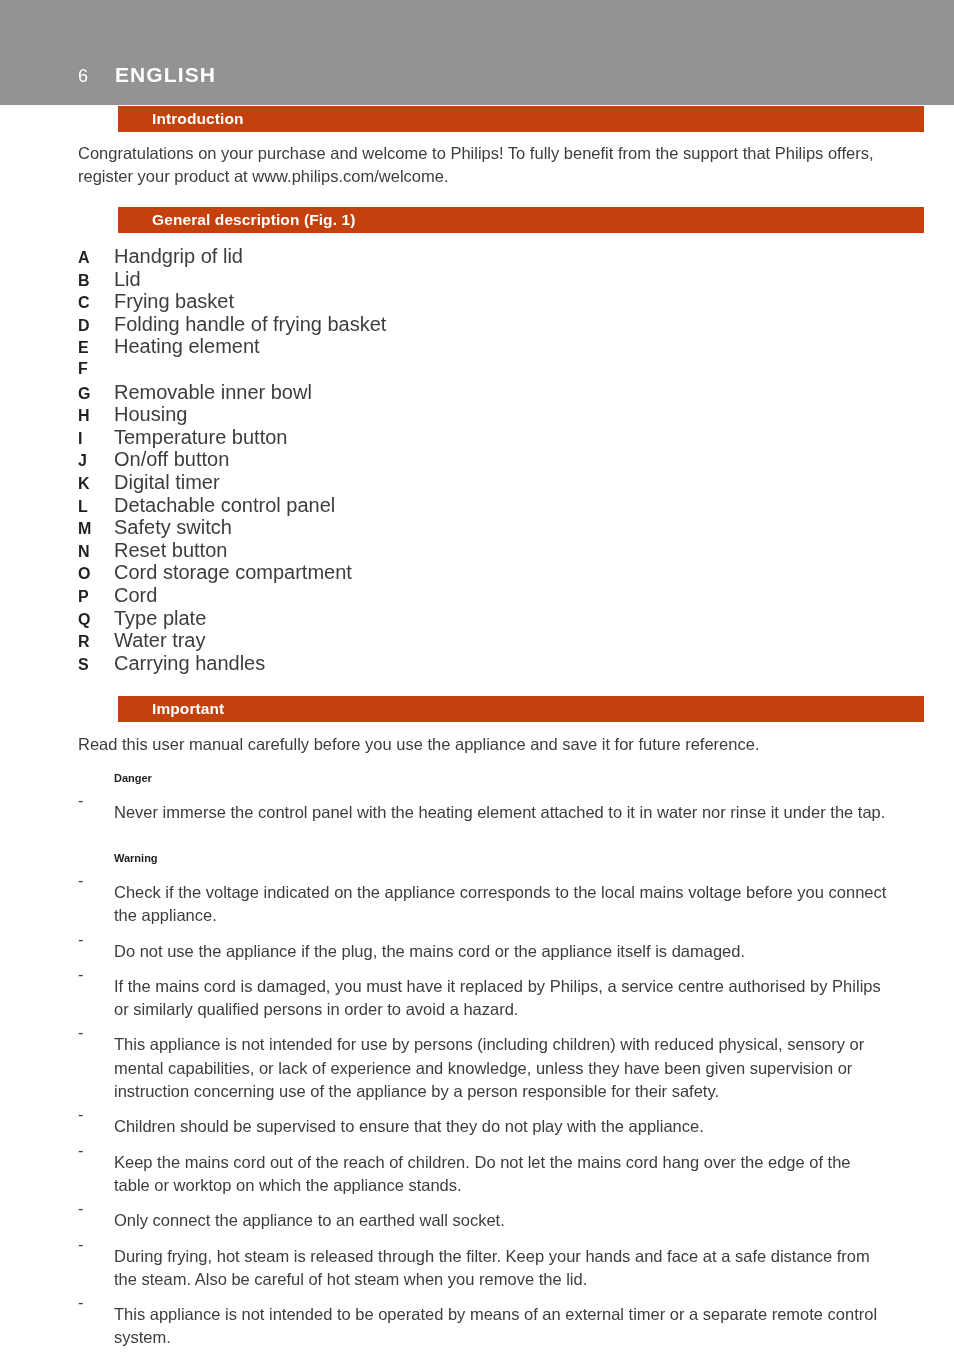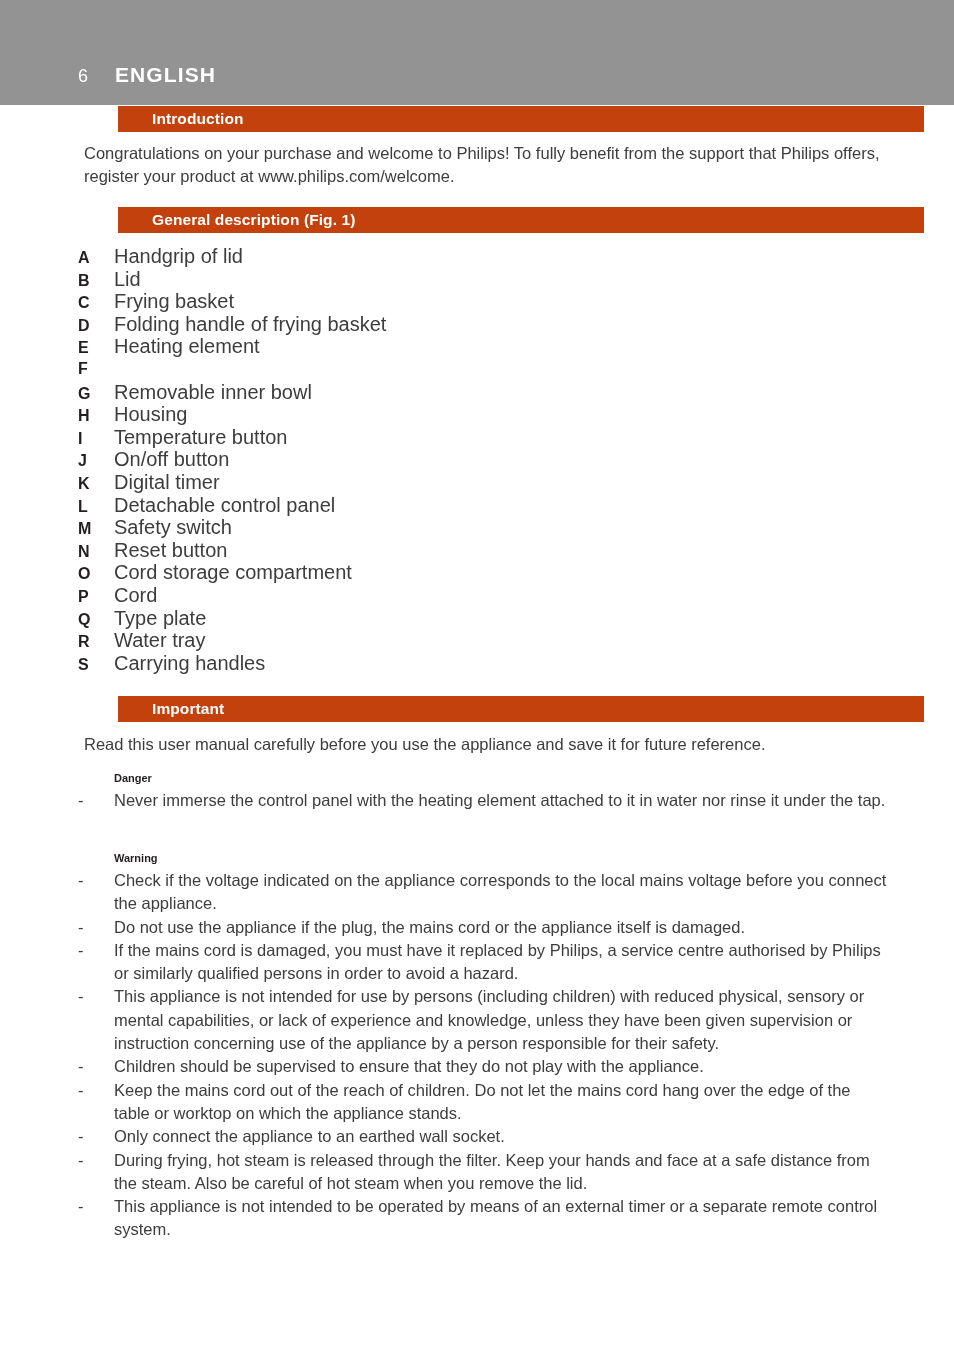--- a/index.html
+++ b/index.html
@@ -75,21 +75,21 @@
     color: #ffffff;
     font-size: 15.5px;
     font-weight: bold;
     letter-spacing: 0.1px;
     white-space: nowrap;
   }
 
   
   .para {
     position: absolute;
-    left: 84px;
+    left: 78px;
     width: 812px;
     color: #3d3d3d;
     font-size: 16.5px;
     line-height: 23px;
     font-weight: 300;
   }
 
   
   .desc-list {
     position: absolute;
@@ -146,20 +146,21 @@
     font-size: 16.5px;
     font-weight: 300;
     line-height: 23.3px;
   }
   .bullet-text {
     flex: 1 1 auto;
     color: #3d3d3d;
     font-size: 16.5px;
     font-weight: 300;
     line-height: 23.3px;
+    margin-top: 12px;
   }
 </style>
 </head>
 <body>
 
 <div class="header-band">
   <div class="header-inner">
     <span class="page-number">6</span>
     <span class="header-title">ENGLISH</span>
   </div>

